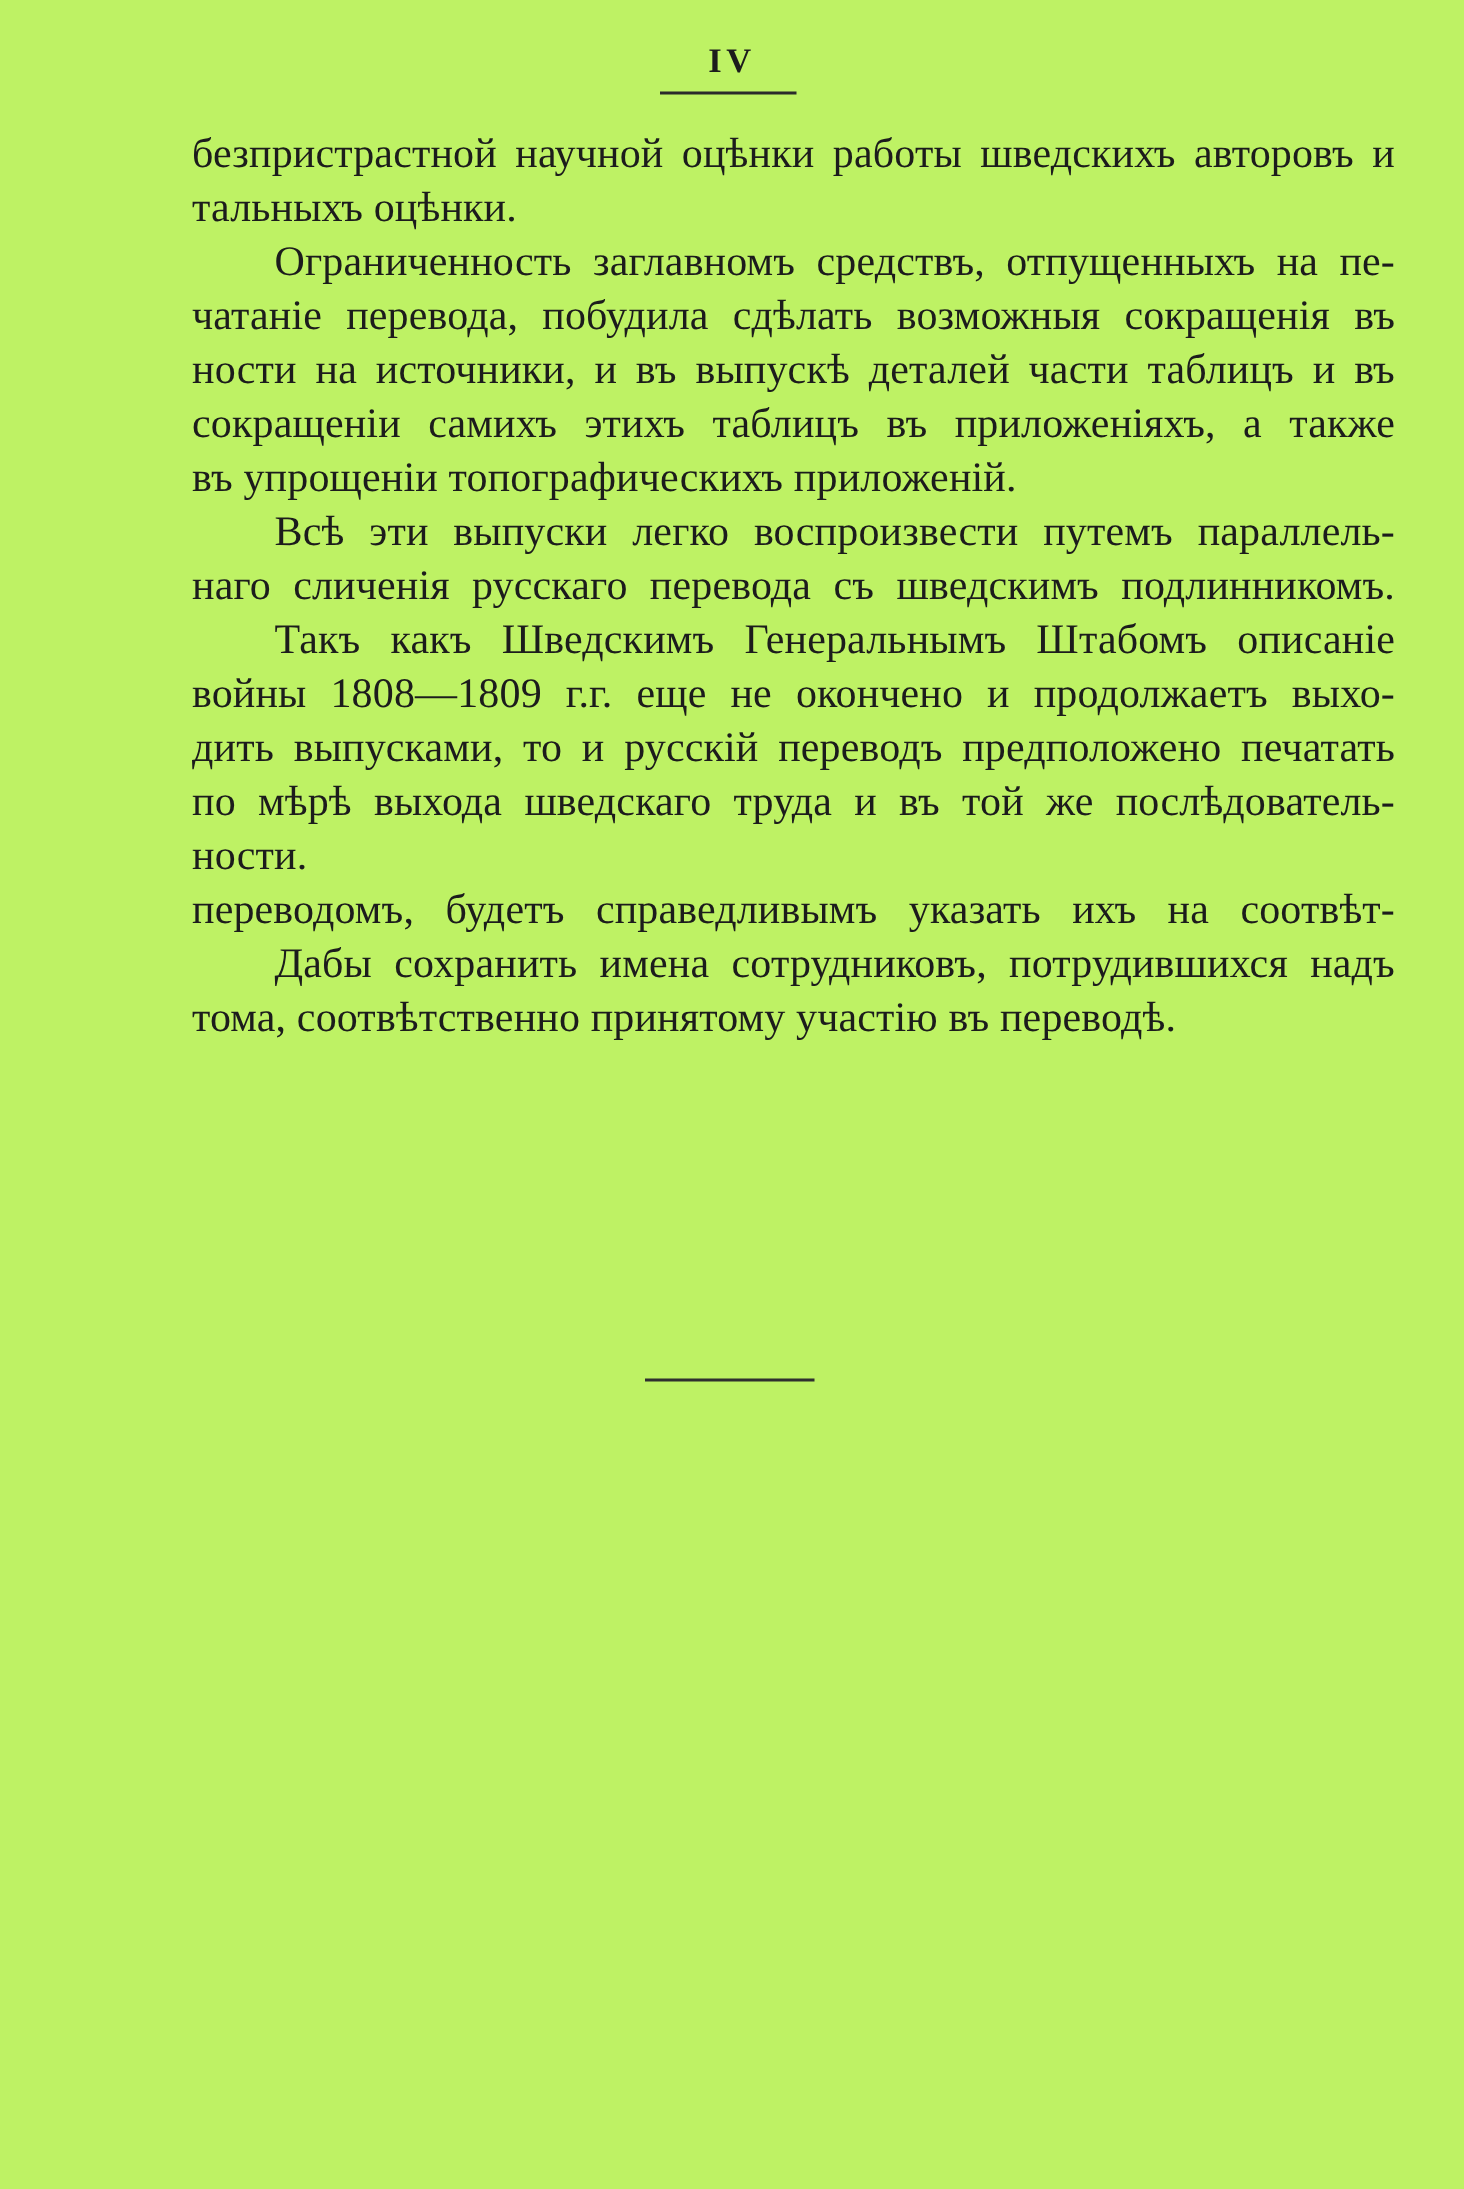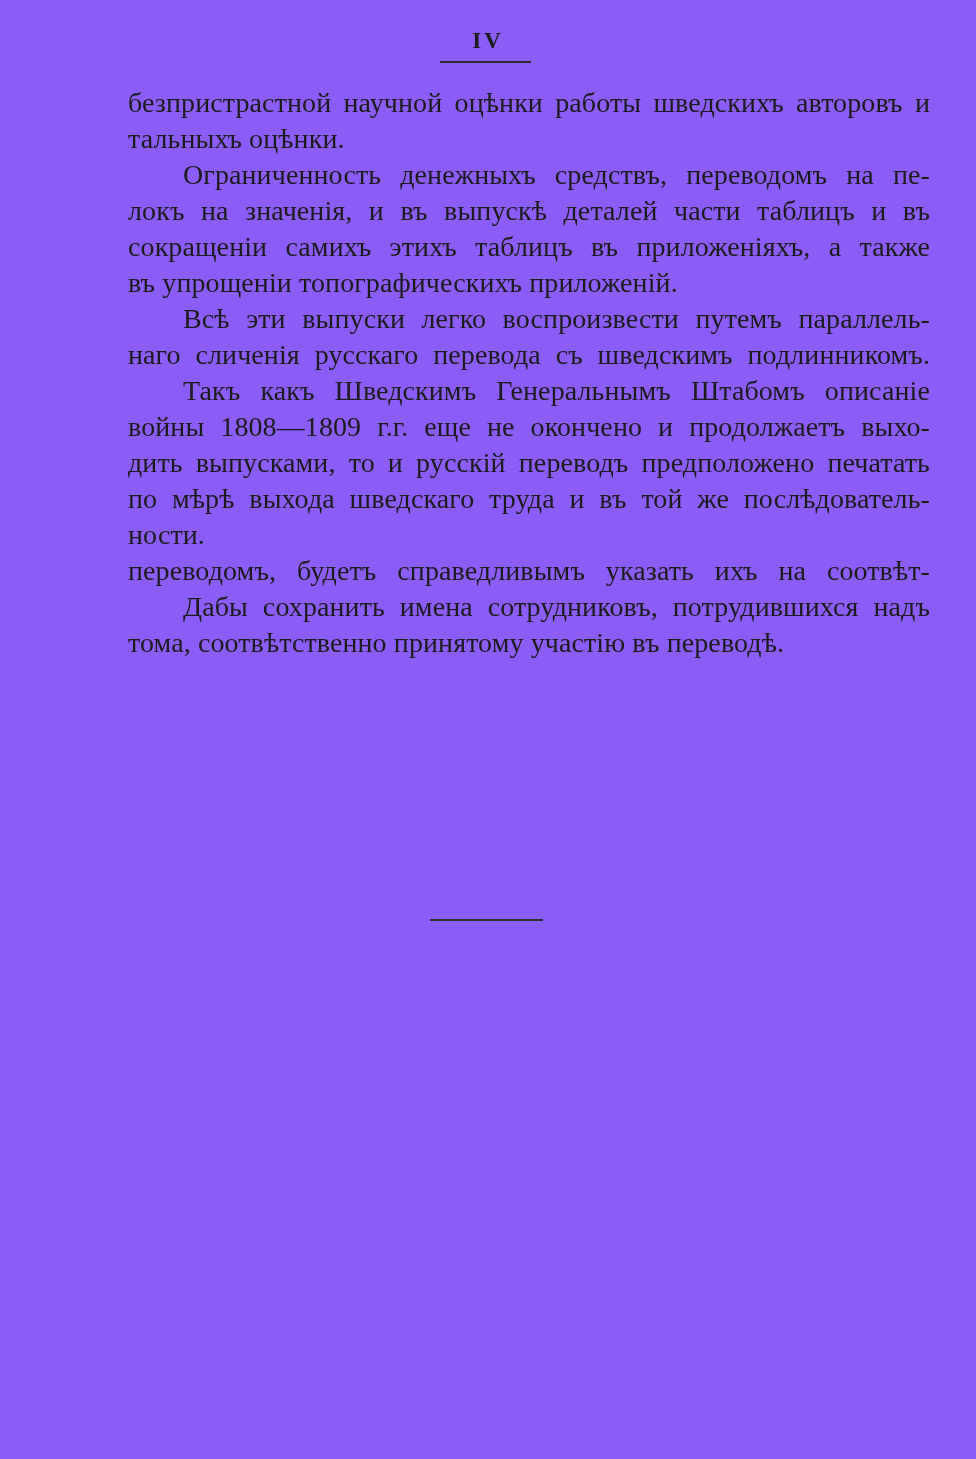--- a/index.html
+++ b/index.html
@@ -4,21 +4,21 @@
 <style>
   html, body {
     margin: 0;
     padding: 0;
     background: #ffffff;
   }
   .page {
     position: relative;
     width: 976px;
     height: 1459px;
-    background: #8b5cf6;
+    background: #bef264;
     font-family: "Liberation Serif", "DejaVu Serif", serif;
     color: #1c1c1c;
     overflow: hidden;
   }
   .page-number {
     position: absolute;
     top: 28px;
     left: 0;
     width: 100%;
     text-align: center;
@@ -71,22 +71,23 @@
 </head>
 <body>
 
 <div class="page">
   <div class="page-number">IV</div>
   <div class="page-number-rule"></div>
 
   <main class="text-block">
       <div class="line">безпристрастной научной оцѣнки работы шведскихъ авторовъ и</div>
       <div class="line no-fill">тальныхъ оцѣнки.</div>
-      <div class="line indent">Ограниченность денежныхъ средствъ, переводомъ на пе-</div>
-      <div class="line">локъ на значенія, и въ выпускѣ деталей части таблицъ и въ</div>
+      <div class="line indent">Ограниченность заглавномъ средствъ, отпущенныхъ на пе-</div>
+      <div class="line">чатаніе перевода, побудила сдѣлать возможныя сокращенія въ</div>
+      <div class="line">ности на источники, и въ выпускѣ деталей части таблицъ и въ</div>
       <div class="line">сокращеніи самихъ этихъ таблицъ въ приложеніяхъ, а также</div>
       <div class="line no-fill">въ упрощеніи топографическихъ приложеній.</div>
       <div class="line indent">Всѣ эти выпуски легко воспроизвести путемъ параллель-</div>
       <div class="line">наго сличенія русскаго перевода съ шведскимъ подлинникомъ.</div>
       <div class="line indent">Такъ какъ Шведскимъ Генеральнымъ Штабомъ описаніе</div>
       <div class="line">войны 1808—1809 г.г. еще не окончено и продолжаетъ выхо-</div>
       <div class="line">дить выпусками, то и русскій переводъ предположено печатать</div>
       <div class="line">по мѣрѣ выхода шведскаго труда и въ той же послѣдователь-</div>
       <div class="line no-fill">ности.</div>
       <div class="line">переводомъ, будетъ справедливымъ указать ихъ на соотвѣт-</div>

